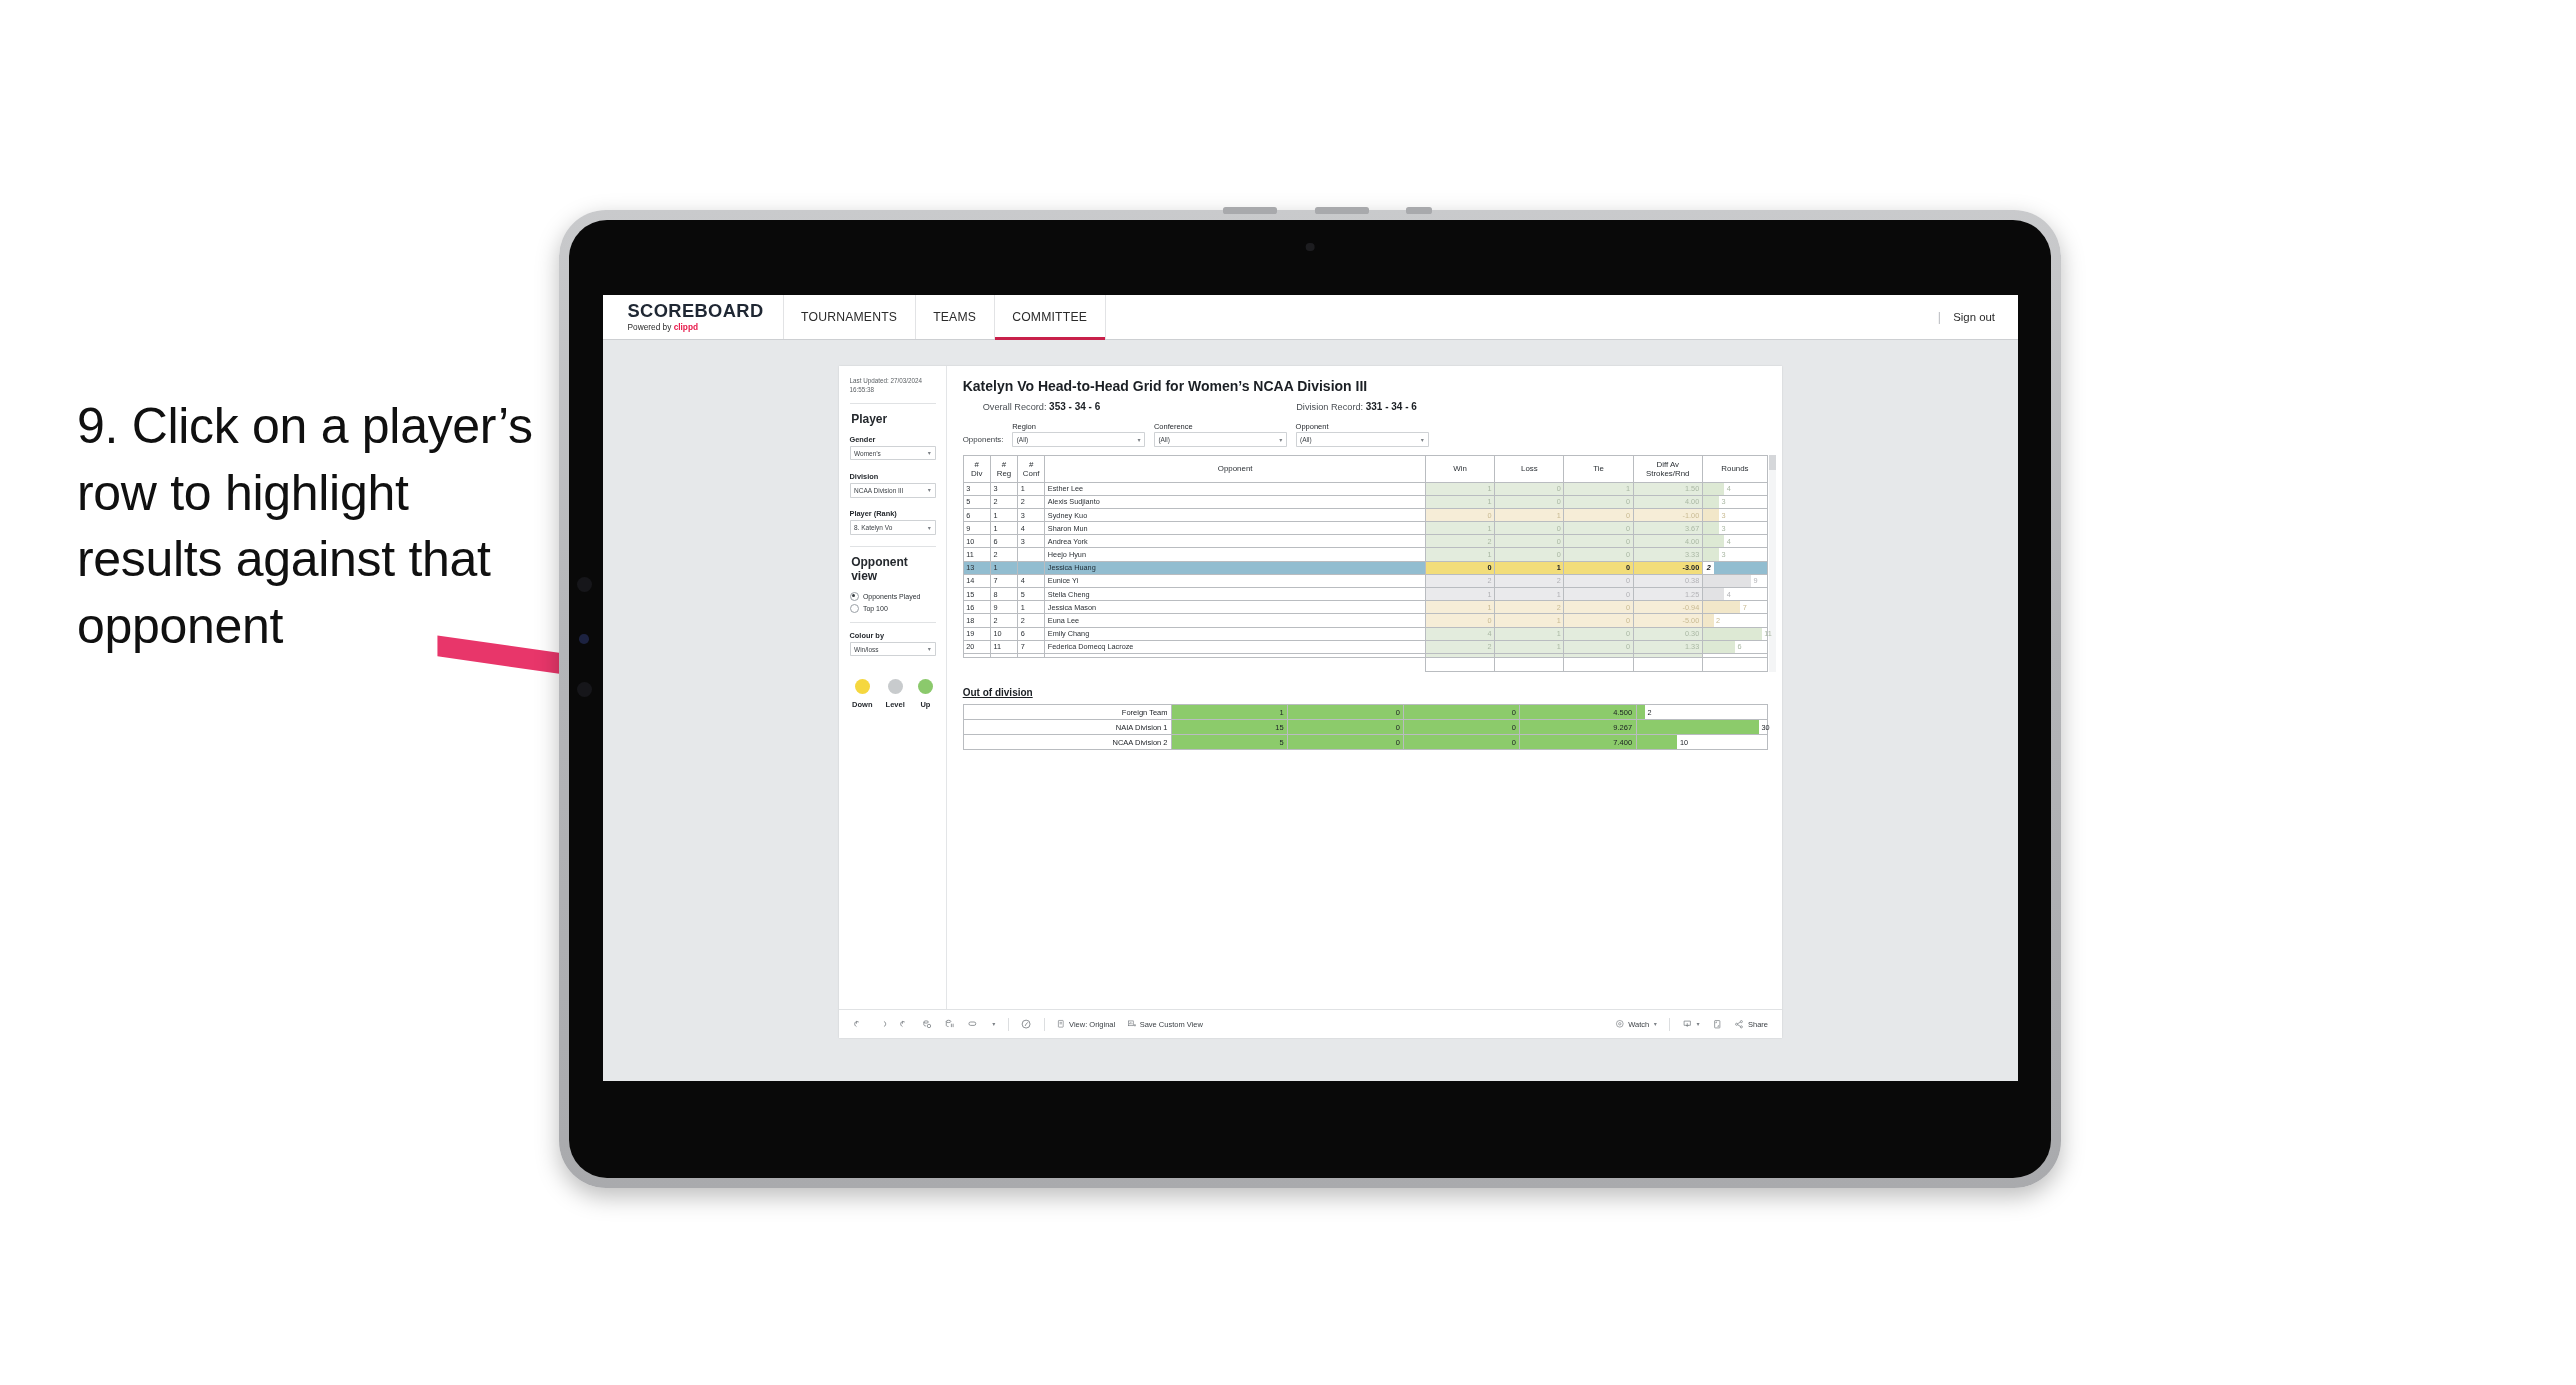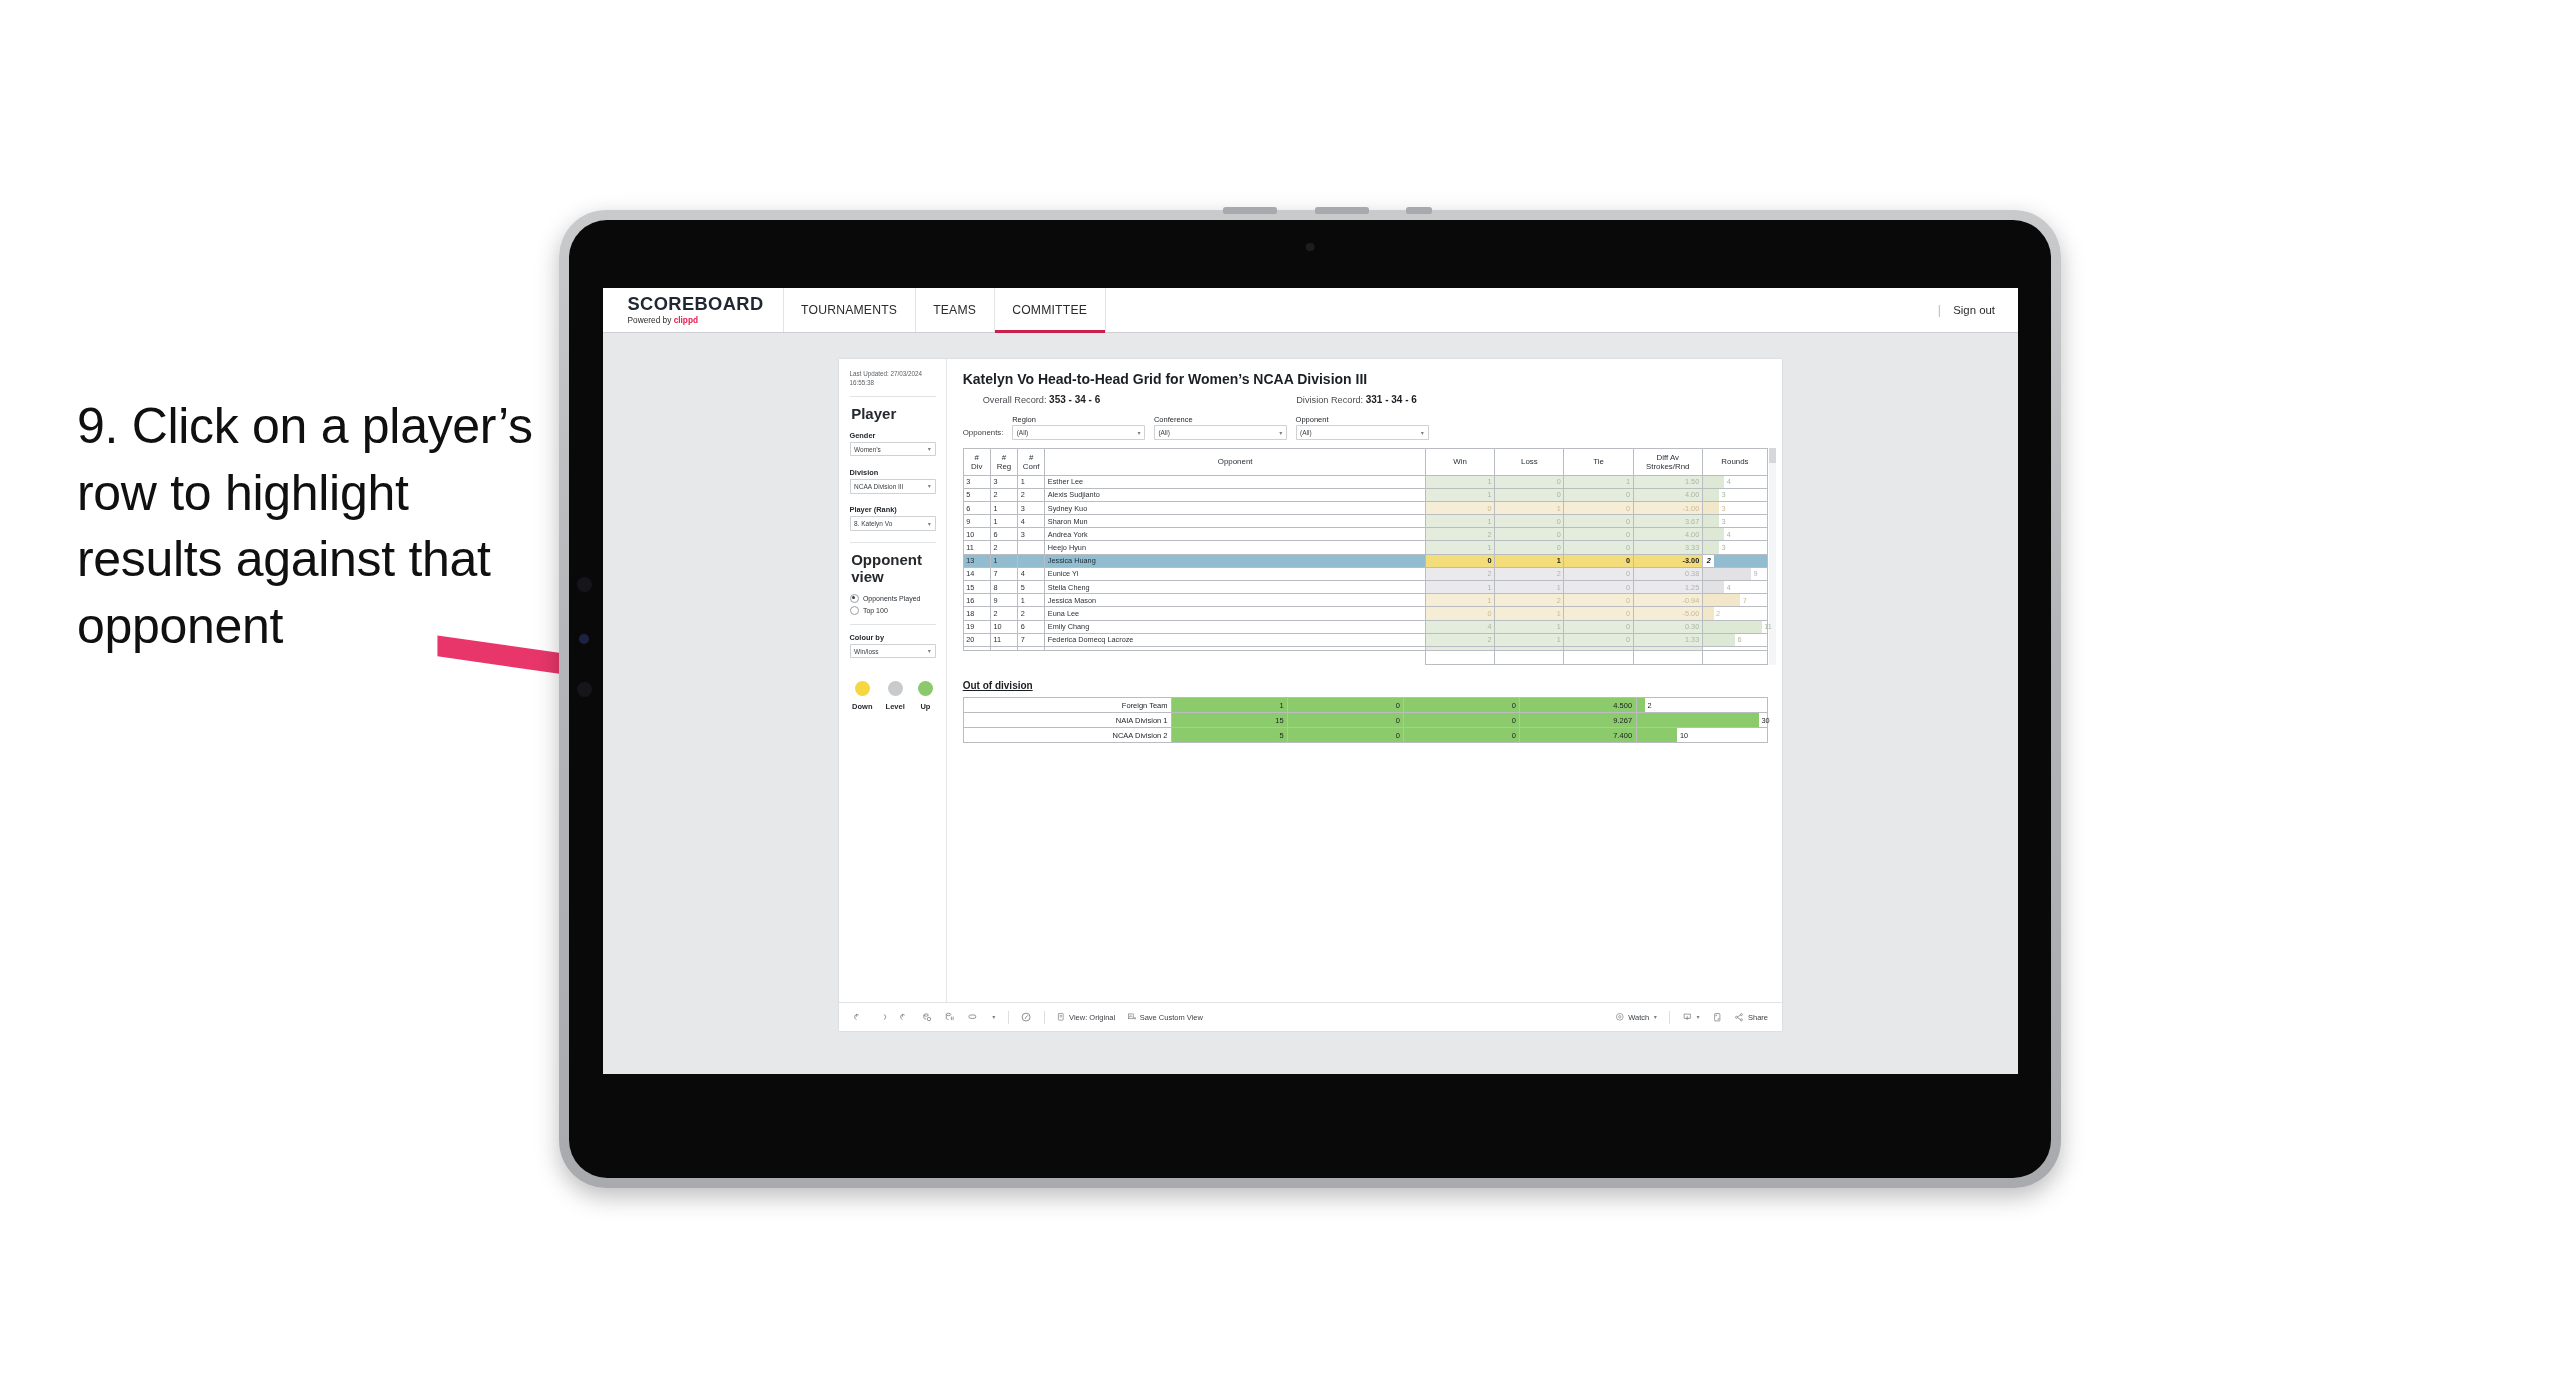--- a/index.html
+++ b/index.html
@@ -49,21 +49,21 @@
   .sb1{left:664px;top:-3.5px;width:54px;height:7px;}
   .sb2{left:756px;top:-3.5px;width:54px;height:7px;}
   .sb3{left:847px;top:-3.5px;width:26px;height:7px;}
   .lens1{position:absolute;left:17.5px;top:367px;width:15px;height:15px;border-radius:50%;background:#16161a;}
   .lens2{position:absolute;left:20px;top:424px;width:9.6px;height:9.6px;border-radius:50%;background:#1c2240;}
   .lens3{position:absolute;left:17.5px;top:472px;width:15px;height:15px;border-radius:50%;background:#16161a;}
 
   
   .screen{
     position:absolute;
-    left:603px; top:288px;
+    left:603px; top:295px;
     width:1415px; height:786px;
     background:#22c55e;
     overflow:hidden;
   }
 
   
   .topnav{
     height:44px;background:#ffffff;display:flex;align-items:stretch;
     border-bottom:0.9px solid #cdcfd2;position:relative;
   }
@@ -108,21 +108,21 @@
   }
   .viz-body{display:flex;flex:1;min-height:0;}
 
   
   .side{
     width:86px;flex:0 0 86px;padding:11.4px 10.5px 0 10.5px;border-right:0.9px solid #e3e5e7;
     background:#fff;
   }
   .lastupd{font-size:6.3px;color:#5a5f63;line-height:1.35;}
   .hr{height:0.9px;background:#e0e2e4;margin:8.7px 0 7.9px 0;}
-  .side-h{font-size:15px;font-weight:bold;color:#25292e;margin:0 0 8.7px 1.7px;}
+  .side-h{font-size:12px;font-weight:bold;color:#25292e;margin:0 0 8.7px 1.7px;}
   .fld-label{font-size:7.4px;font-weight:bold;color:#25292e;margin-bottom:2.6px;}
   .sel{
     height:12.2px;border:0.9px solid #cfd2d5;background:#fff;border-radius:0.9px;
     display:flex;align-items:center;justify-content:space-between;
     padding:0 2.6px 0 3.5px;font-size:6.5px;color:#3a3f44;margin-bottom:11.4px;cursor:pointer;
   }
   .caret{font-size:5.2px;color:#7c8186;}
   .radio-row{display:flex;align-items:center;gap:4.4px;margin-bottom:3.5px;font-size:7px;color:#2b3035;cursor:pointer;}
   .radio{width:7px;height:7px;border:0.9px solid #9aa0a6;border-radius:50%;position:relative;flex:0 0 7px;}
   .radio.on::after{content:"";position:absolute;left:1.3px;top:1.3px;width:3.5px;height:3.5px;border-radius:50%;background:#3a3f44;}

